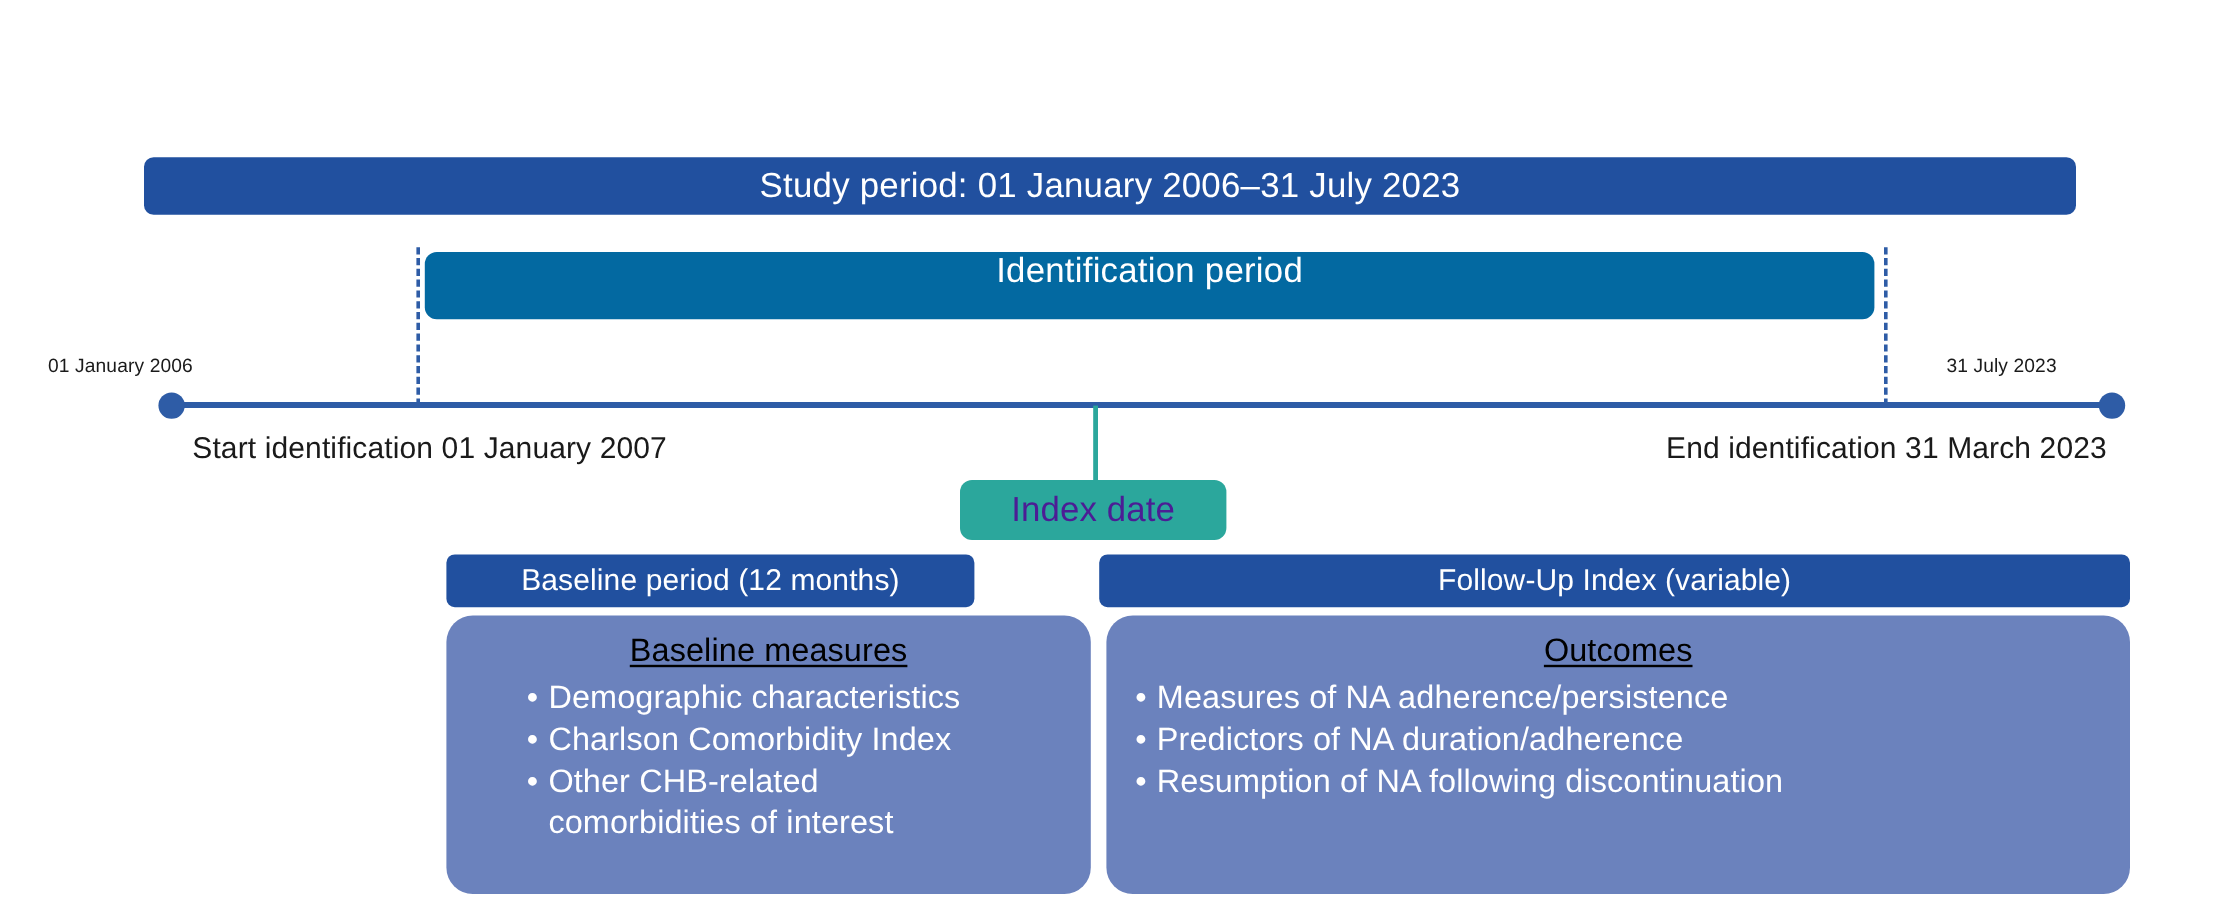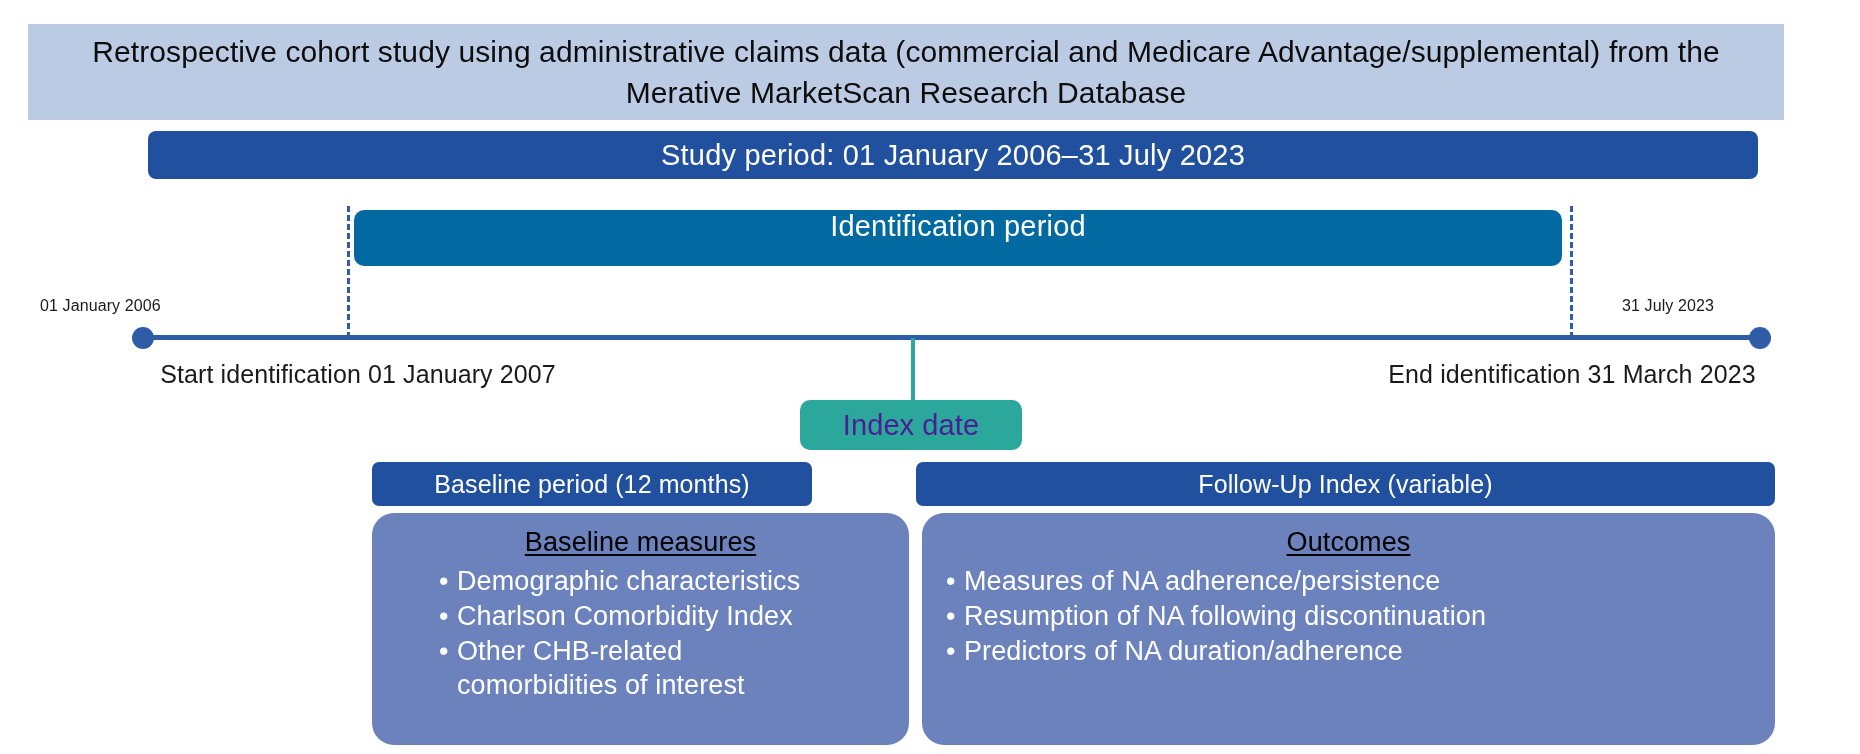--- a/index.html
+++ b/index.html
@@ -45,21 +45,20 @@
     position: absolute;
     left: 120px;
     top: 131px;
     width: 1610px;
     height: 48px;
     background: #21509f;
     border-radius: 8px;
     display: flex;
     align-items: center;
     justify-content: center;
-    margin-left: 28px;
   }
   .study-bar .txt {
     color: #ffffff;
     font-size: 29px;
     letter-spacing: 0.2px;
   }
 
   
   .ident-bar {
     position: absolute;
@@ -219,23 +218,20 @@
     top: 0;
   }
   .detail-baseline .detail-list { padding-left: 63px; }
   .detail-outcomes .detail-list { padding-left: 20px; }
 </style>
 </head>
 <body>
 
 <div id="stage">
 
-  <div class="header-banner">
-    <div class="txt">Retrospective cohort study using administrative claims data (commercial and Medicare Advantage/supplemental) from the Merative MarketScan Research Database</div>
-  </div>
 
   <div class="study-bar">
     <div class="txt">Study period: 01 January 2006–31 July 2023</div>
   </div>
 
   <div class="ident-bar">
     <div class="txt">Identification period</div>
   </div>
 
   <div class="dash-line dash-left"></div>
@@ -272,18 +268,18 @@
       <li>Charlson Comorbidity Index</li>
       <li>Other CHB-related
 comorbidities of interest</li>
     </ul>
   </div>
 
   <div class="detail-box detail-outcomes">
     <div class="detail-title">Outcomes</div>
     <ul class="detail-list">
       <li>Measures of NA adherence/persistence</li>
+      <li>Predictors of NA duration/adherence</li>
       <li>Resumption of NA following discontinuation</li>
-      <li>Predictors of NA duration/adherence</li>
     </ul>
   </div>
 
 </div>
 
 </body></html>

